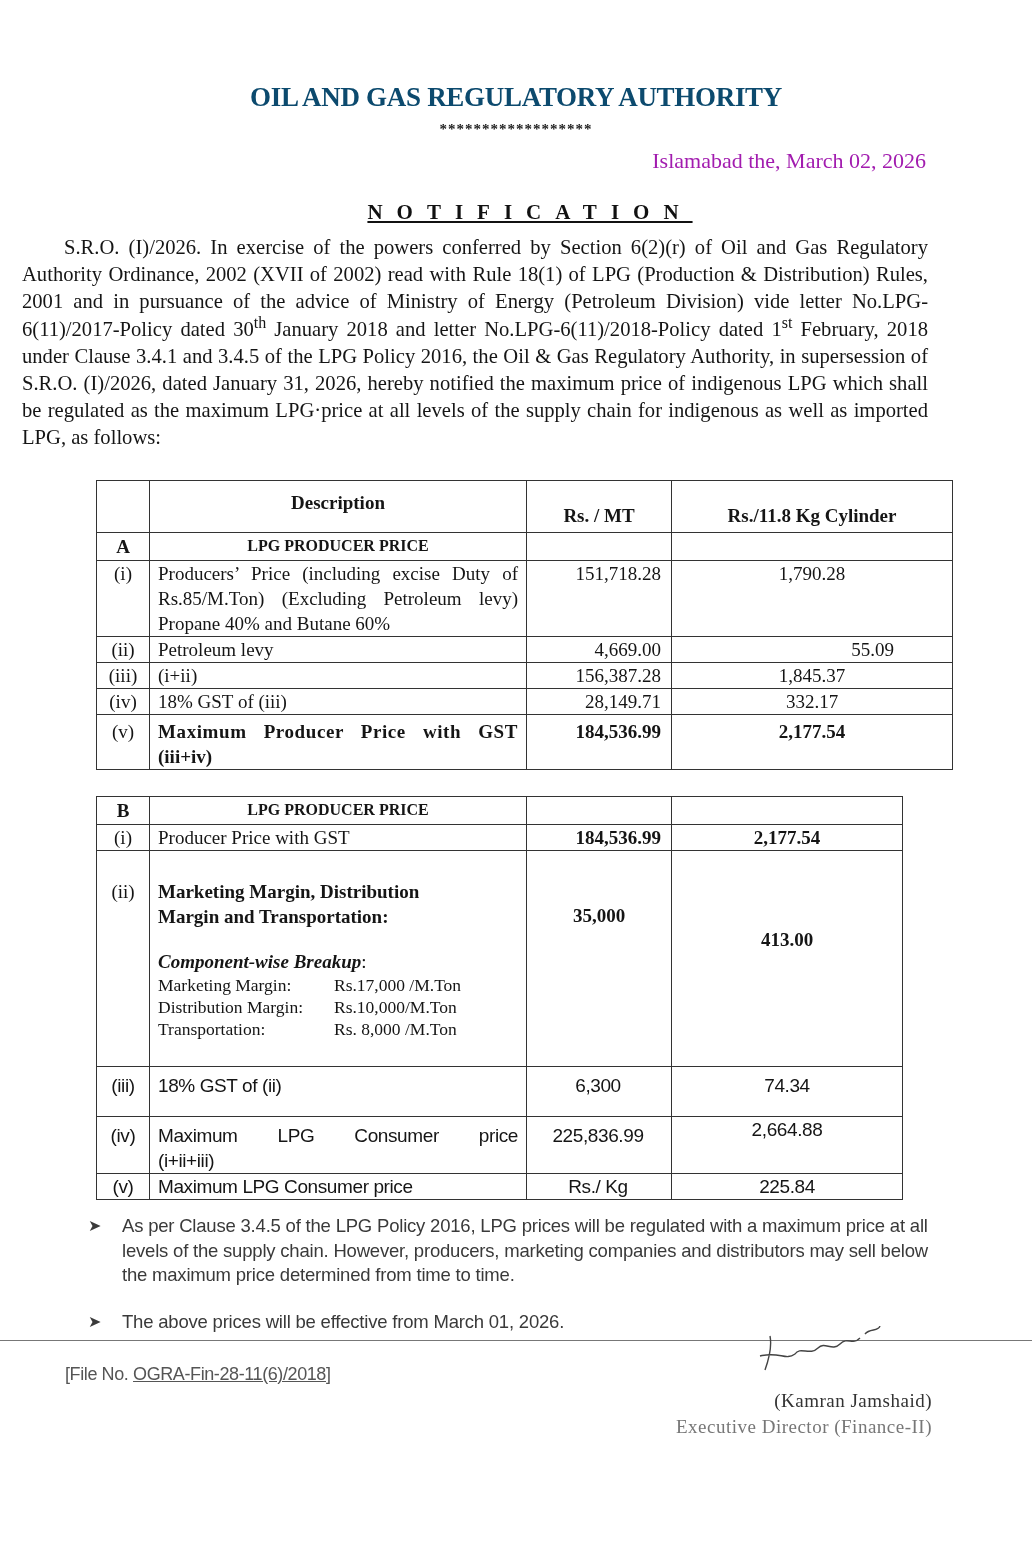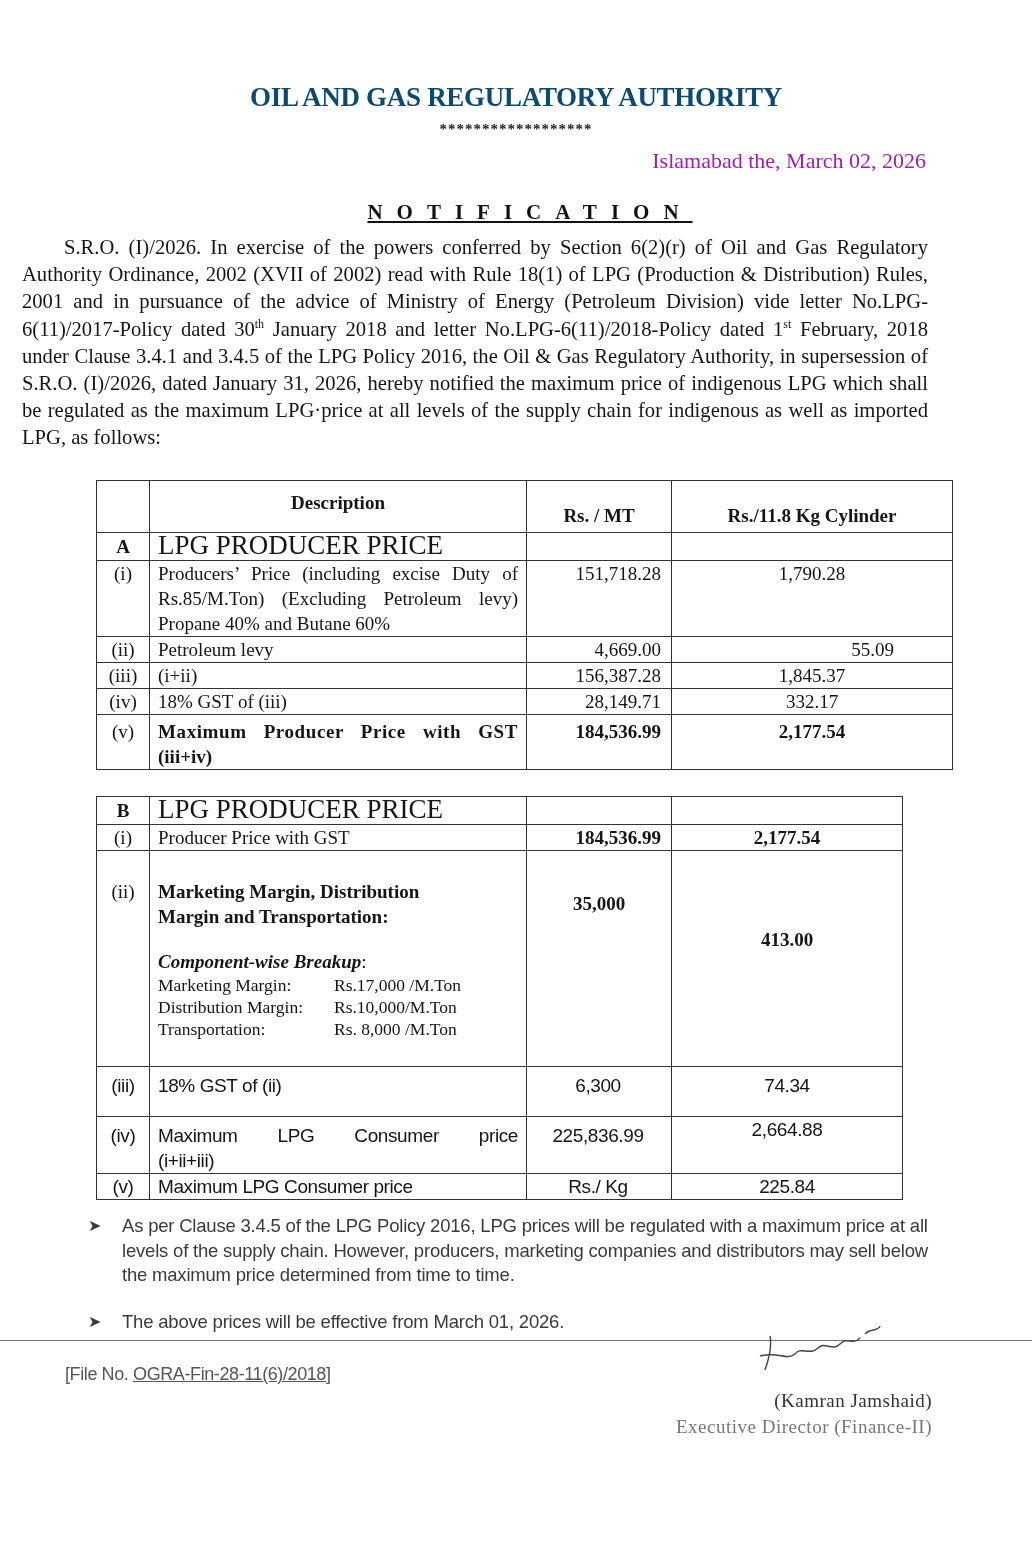--- a/index.html
+++ b/index.html
@@ -4,30 +4,30 @@
 <style>
   html, body { margin:0; padding:0; background:#ffffff; }
   body { width:1032px; height:1560px; position:relative; overflow:hidden; color:#1a1a1a; font-family:"Liberation Serif", serif; }
   .abs { position:absolute; }
   .title { left:0; width:1032px; top:82px; text-align:center; font-weight:bold; font-size:27px; letter-spacing:-0.3px; color:#0c4a6e; }
   .stars { left:0; width:1032px; top:121px; text-align:center; font-size:15px; font-weight:bold; letter-spacing:1px; color:#222; }
   .place-date { right:106px; top:148px; font-size:22px; color:#a21caf; }
   .notif { left:0; width:1032px; top:200px; text-align:center; font-weight:bold; font-size:21px; letter-spacing:14px; text-decoration:underline; padding-left:14px; color:#111; }
   .para { left:22px; width:906px; top:234px; font-size:20.6px; line-height:27.2px; text-align:justify; color:#151515; }
   .para .ind { display:inline-block; width:42px; }
-  sup { font-size:12px; line-height:0;font-family:Liberation Serif, serif; }
+  sup { font-size:16px; line-height:0;font-family:Liberation Serif, serif; }
 
   table.price { position:absolute; border-collapse:collapse; font-size:19px; color:#151515;margin-left:12px; }
   table.price td { border:1.5px solid #333; padding:0 8px; vertical-align:top; line-height:25px; }
   table.price td.c1 { width:52px; text-align:center; padding:0; }
   table.price td.c2 { width:360px; }
   table.price td.c3 { width:126px; text-align:right; padding-right:10px; }
   table.price td.c4 { width:214px; text-align:center; }
   .b { font-weight:bold; }
-  .sec { font-size:27px; font-weight:normal; }
+  .sec { font-size:16px; font-weight:bold;text-align:center; }
   .just { text-align:justify; text-align-last:justify; }
   .tA { left:84px; top:480px; }
   .tB { left:84px; top:796px; }
   .nar { font-family:"Liberation Sans Narrow","Liberation Sans", sans-serif; letter-spacing:-0.4px; }
   .bk-row { display:flex; }
   .bk-row span:first-child { width:176px; display:inline-block; }
 
   .bullets { left:88px; width:840px; top:1214px; font-size:18.5px; color:#3a3a3a; line-height:24.5px; letter-spacing:-0.2px; }
   .bullet { display:flex; margin-bottom:22px; }
   .bullet .arrow { width:34px; flex:none; font-size:16px; }
@@ -126,21 +126,21 @@
         <div class="bk-row">
               <span>Distribution Margin:</span>
               <span>Rs.10,000/M.Ton</span>
             </div>
         <div class="bk-row">
               <span>Transportation:</span>
               <span>Rs. 8,000 /M.Ton</span>
             </div>
       </div>
     </td>
-    <td class="c3 b" style="padding-top:40px; text-align:center; padding-right:8px">35,000</td>
+    <td class="c3 b" style="padding-top:52px; text-align:center; padding-right:8px">35,000</td>
     <td class="c4 b" style="padding-top:76px">413.00</td>
   </tr>
   <tr style="height:50px">
     <td class="c1 nar" style="padding-top:6px">(iii)</td>
     <td class="c2 nar" style="padding-top:6px">18% GST of (ii)</td>
     <td class="c3 nar" style="padding-top:6px; text-align:center">6,300</td>
     <td class="c4 nar" style="padding-top:6px">74.34</td>
   </tr>
   <tr>
     <td class="c1 nar" style="padding-top:6px">(iv)</td>

